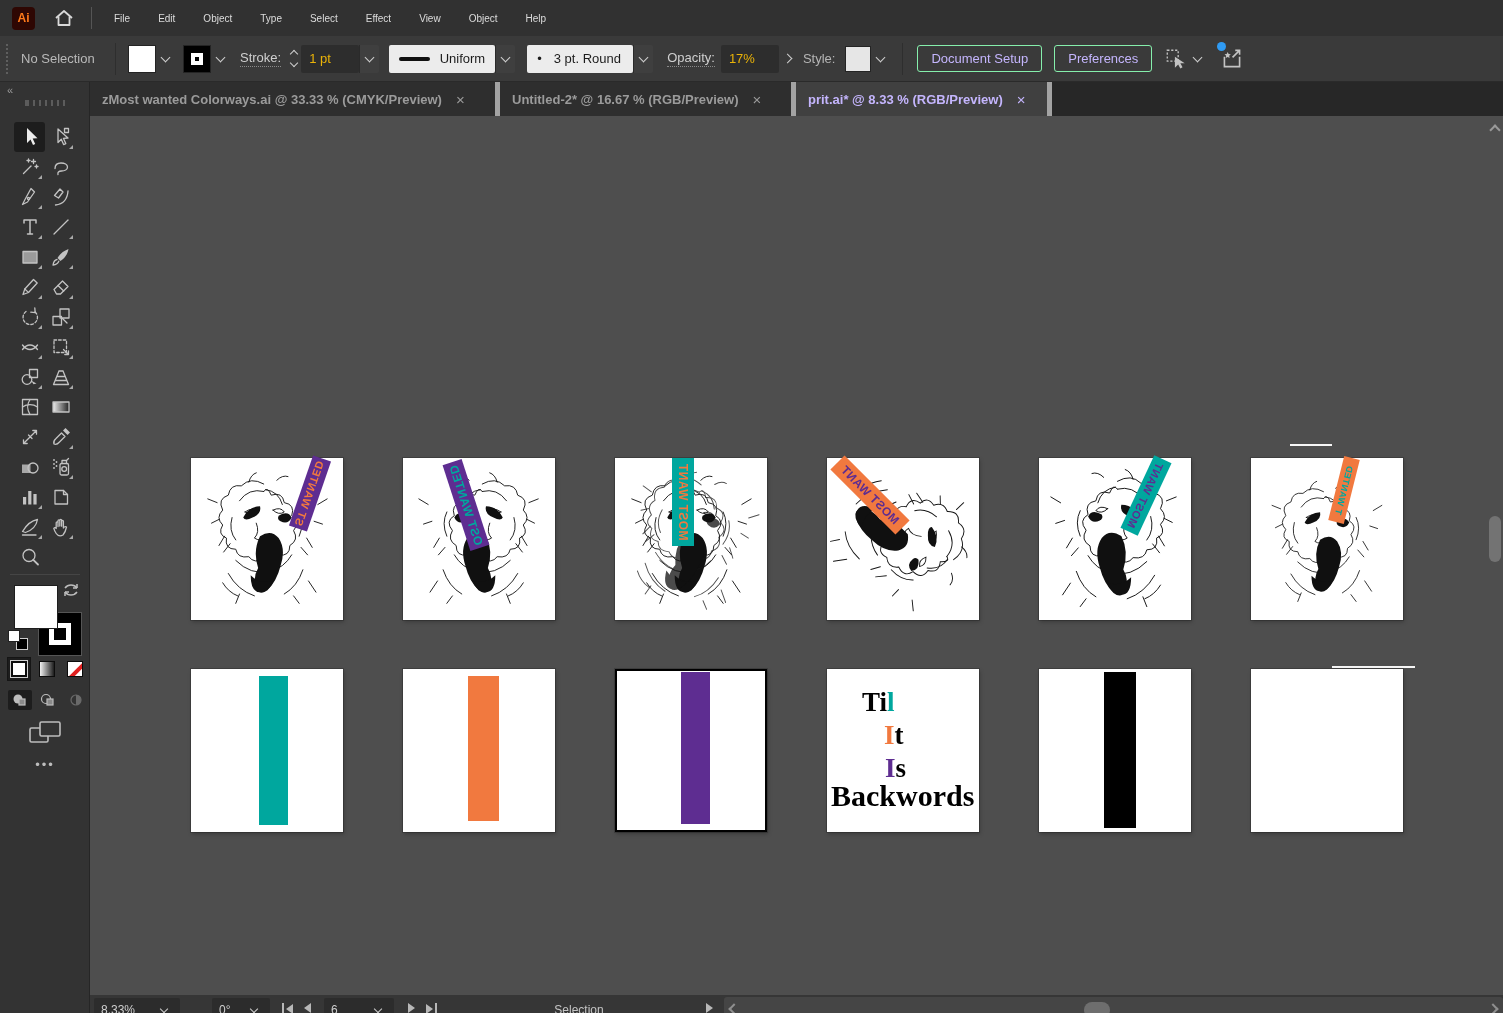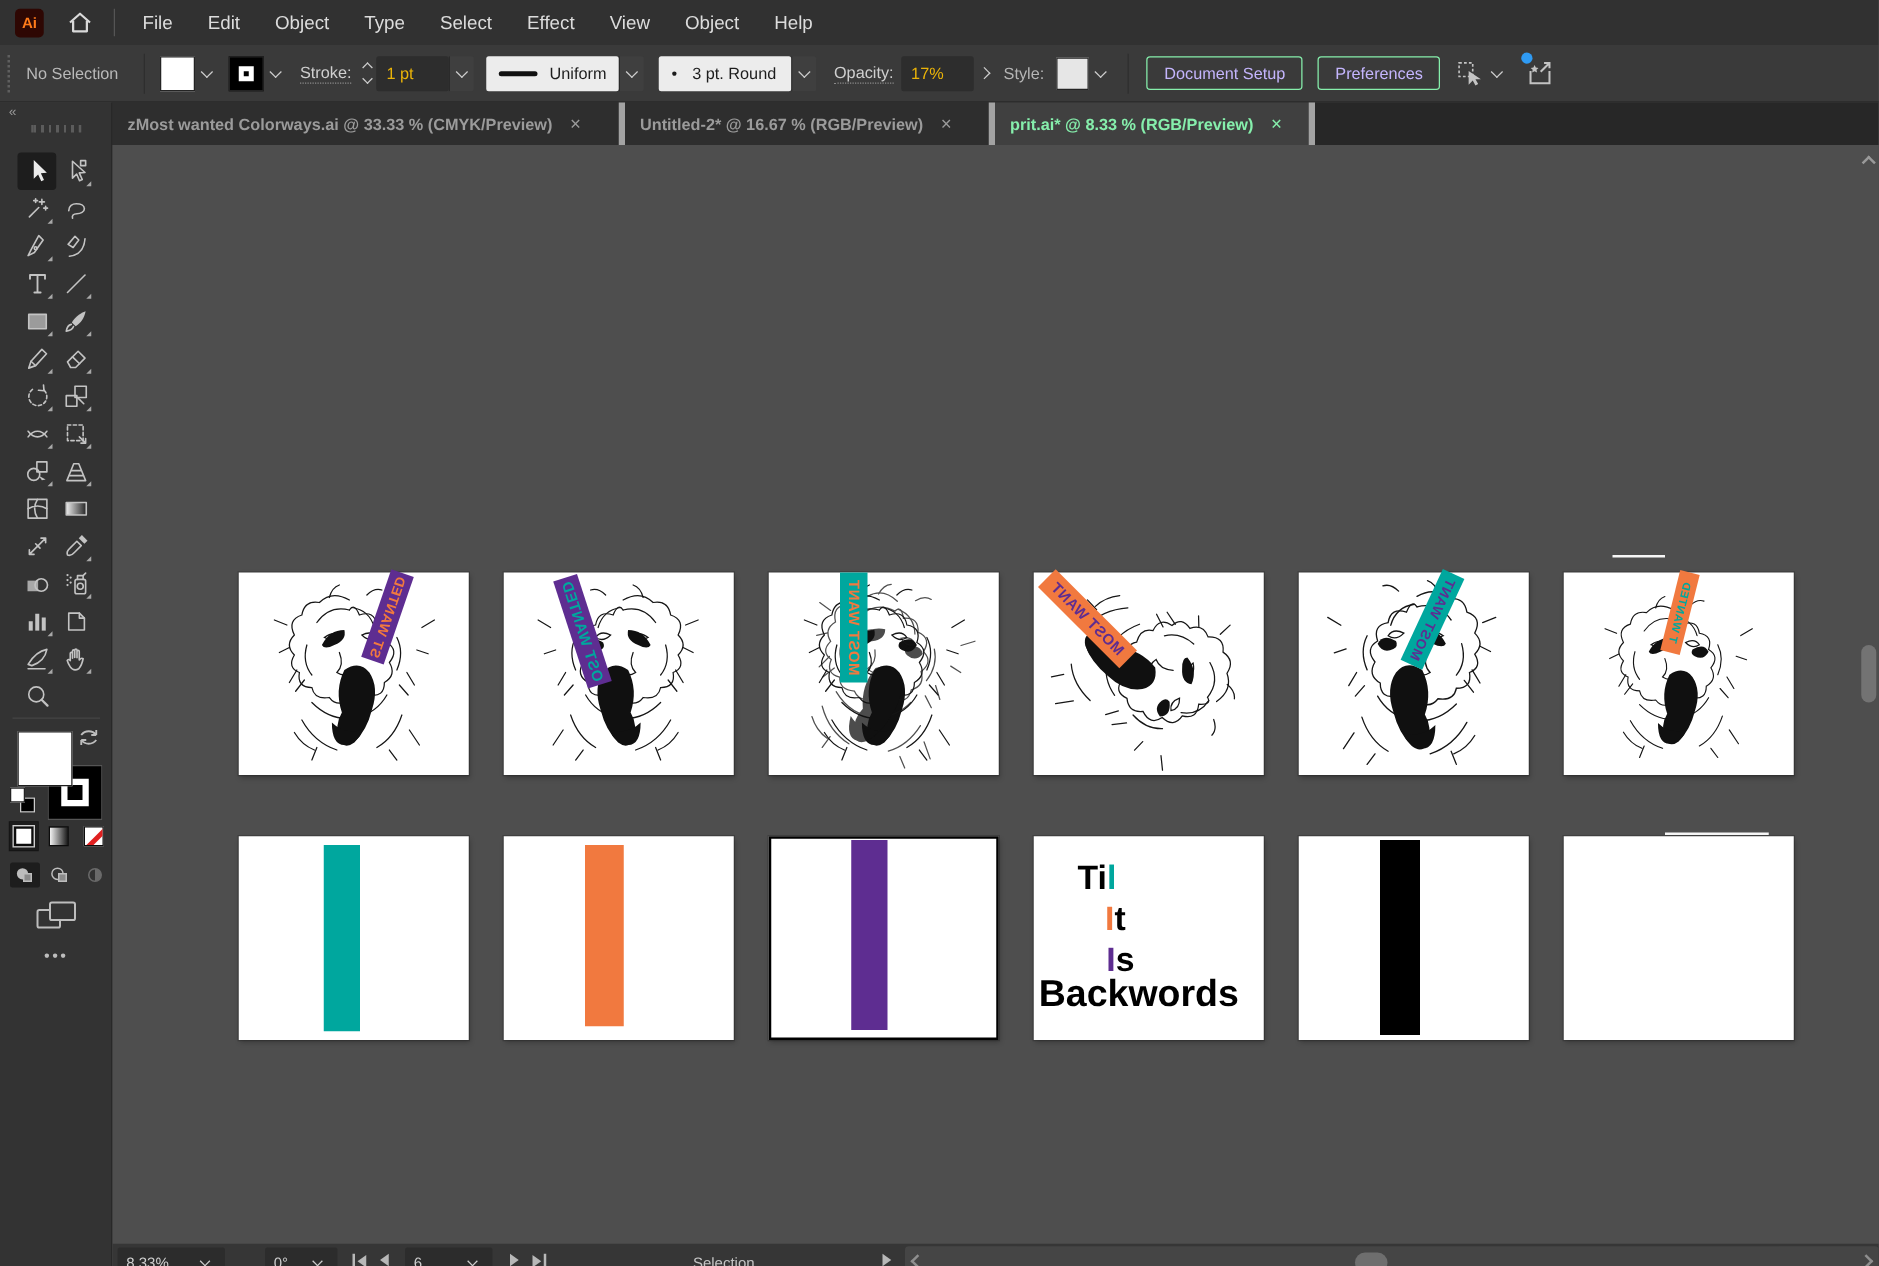--- a/index.html
+++ b/index.html
@@ -8,21 +8,21 @@
   .app { position:relative; width:1503px; height:1013px; }
 
   
   .menubar { position:absolute; left:0; top:0; width:100%; height:36px; background:#313131;
     display:flex; align-items:center; }
   .ai-logo { width:23px; height:23px; margin-left:12px; border-radius:4px; background:#2e0703;
     color:#ff7a1a; font-weight:bold; font-size:12px; display:flex; align-items:center; justify-content:center; }
   .home-btn { margin-left:18px; display:flex; align-items:center; }
   .mb-div { width:1px; height:22px; background:#555; margin:0 12px 0 16px; }
   .menus { display:flex; gap:28px; margin-left:10px; }
-  .menu-item { color:#dcdcdc; font-size:15px; cursor:default; }
+  .menu-item { color:#dcdcdc; font-size:10px; cursor:default; }
 
   
   .controlbar { position:absolute; left:0; top:36px; width:100%; height:46px; background:#3a3a3a;
     border-bottom:1px solid #2a2a2a; display:flex; align-items:center; color:#c9c9c9; font-size:13px; }
   .grip-v { width:5px; height:30px; margin-left:6px; border-left:2px dotted #5f5f5f; }
   .cb-status { margin-left:10px; width:86px; color:#b9b9b9; }
   .vdiv { width:1px; height:32px; background:#2e2e2e; margin:0 8px; }
   .swgrp { display:flex; align-items:center; margin:0 4px; }
   .swatch { width:28px; height:28px; border:1px solid #242424; }
   .swatch.fill { background:#fff; }
@@ -45,21 +45,21 @@
   .arr-r { width:7px; height:7px; border-right:1.7px solid #cfcfcf; border-top:1.7px solid #cfcfcf; transform:rotate(45deg); }
   .btn { height:27px; padding:0 13px; border:1px solid #86efac; border-radius:3px; background:transparent;
     color:#c4b5fd; font-size:13px; margin:0 6px; font-family:inherit; }
   .cb-icon { display:flex; align-items:center; margin:0 6px; position:relative; }
   .bluedot { position:absolute; left:-2px; top:-4px; width:9px; height:9px; border-radius:50%; background:#2f9bf4; }
 
   
   .tabbar { position:absolute; left:90px; top:82px; right:0; height:34px; background:#272727; display:flex; }
   .tab { display:flex; align-items:center; padding:0 12px; background:#2e2e2e; border-right:5px solid #a3a3a3;
     color:#9b9b9b; font-size:13px; font-weight:bold; }
-  .tab.active { background:#404040; color:#86efac; }
+  .tab.active { background:#404040; color:#c4b5fd; }
   .tab-close { margin-left:14px; font-size:15px; font-weight:normal; color:inherit; }
 
   
   .toolbar { position:absolute; left:0; top:82px; width:90px; height:931px; background:#333333;
     border-right:1px solid #262626; }
   .collapse { position:absolute; left:7px; top:2px; color:#9a9a9a; font-size:11px; letter-spacing:-1px; }
   .grip-h { position:absolute; left:25px; top:18px; width:40px; height:6px;
     border-left:2px solid #5c5c5c; border-right:2px solid #5c5c5c;
     background:repeating-linear-gradient(90deg,#5c5c5c 0 2px,transparent 2px 6px); }
   .tools { position:absolute; left:14px; top:40px; display:grid; grid-template-columns:31px 31px; }
@@ -90,21 +90,21 @@
   .mode { width:24px; height:20px; display:flex; align-items:center; justify-content:center; }
   .mode.active { background:#1d1d1d; border-radius:2px; }
   .mode svg { stroke:#bdbdbd; fill:none; stroke-width:1.2; }
   .mode.disabled svg { stroke:#6a6a6a; }
   .screenmode { position:absolute; left:28px; top:638px; }
   .more-btn { position:absolute; left:0; top:675px; width:90px; text-align:center; color:#bdbdbd;
     font-size:13px; letter-spacing:2px; }
 
   
   .canvas { position:absolute; left:90px; top:116px; width:1413px; height:897px; background:#4e4e4e; }
-  .artboard { position:absolute; width:184px; background:#fff; box-shadow:0 0 0 1px rgba(0,0,0,.18), 1px 2px 4px rgba(0,0,0,.25); }
+  .artboard { position:absolute; width:152px; background:#fff; box-shadow:0 0 0 1px rgba(0,0,0,.18), 1px 2px 4px rgba(0,0,0,.25);font-family:Liberation Serif, serif; }
   .ab-top { top:342px; height:162px; }
   .ab-bot { top:553px; height:163px; }
   .sketch { position:absolute; inset:0; width:100%; height:100%; }
   .banner { position:absolute; display:flex; align-items:center; justify-content:center;
     font-weight:bold; white-space:nowrap; letter-spacing:.4px; z-index:5; }
   .vbar { position:absolute; }
   .ab-sel { border:2px solid #000; }
   .edge-line { position:absolute; height:2px; background:#fff; opacity:.95; }
   .tb-line { position:absolute; font-weight:bold; color:#000; white-space:nowrap; }
   .vscroll-thumb { position:absolute; left:1399px; top:400px; width:12px; height:46px; border-radius:6px; background:#737373; }

